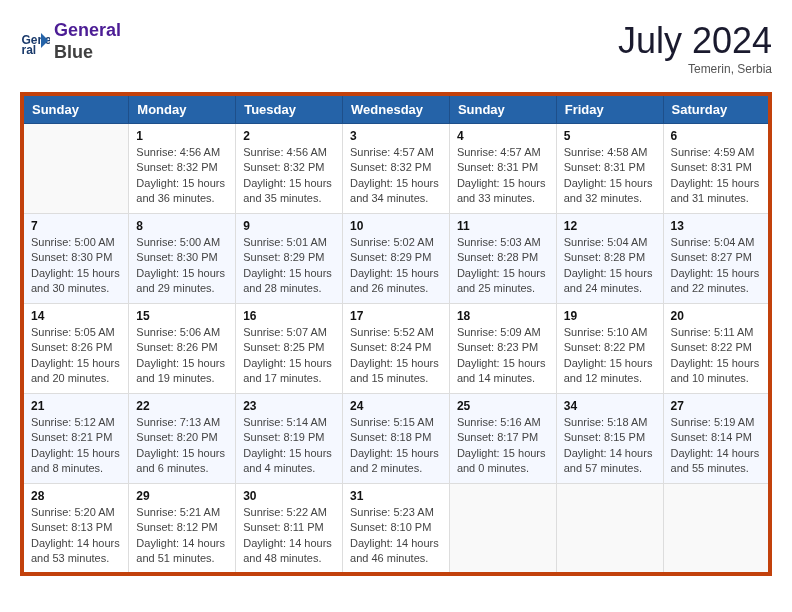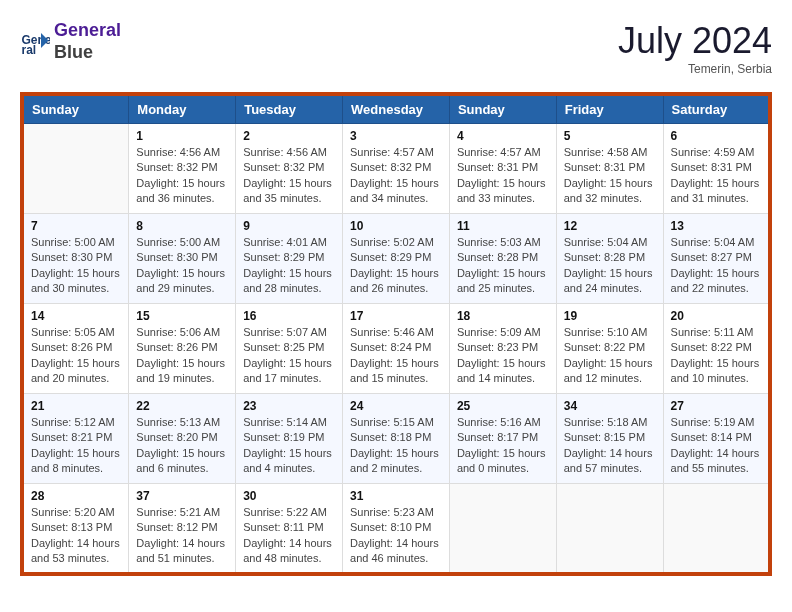--- a/index.html
+++ b/index.html
@@ -178,21 +178,21 @@
         </td>
         <td>
           <span class="day-number">8</span>
           <div class="day-info">Sunrise: 5:00 AM
 Sunset: 8:30 PM
 Daylight: 15 hours
 and 29 minutes.</div>
         </td>
         <td>
           <span class="day-number">9</span>
-          <div class="day-info">Sunrise: 4:01 AM
+          <div class="day-info">Sunrise: 5:01 AM
 Sunset: 8:29 PM
 Daylight: 15 hours
 and 28 minutes.</div>
         </td>
         <td>
           <span class="day-number">10</span>
           <div class="day-info">Sunrise: 5:02 AM
 Sunset: 8:29 PM
 Daylight: 15 hours
 and 26 minutes.</div>
@@ -236,21 +236,21 @@
         </td>
         <td>
           <span class="day-number">16</span>
           <div class="day-info">Sunrise: 5:07 AM
 Sunset: 8:25 PM
 Daylight: 15 hours
 and 17 minutes.</div>
         </td>
         <td>
           <span class="day-number">17</span>
-          <div class="day-info">Sunrise: 5:46 AM
+          <div class="day-info">Sunrise: 5:52 AM
 Sunset: 8:24 PM
 Daylight: 15 hours
 and 15 minutes.</div>
         </td>
         <td>
           <span class="day-number">18</span>
           <div class="day-info">Sunrise: 5:09 AM
 Sunset: 8:23 PM
 Daylight: 15 hours
 and 14 minutes.</div>
@@ -273,21 +273,21 @@
       <tr class="row-alt">
         <td>
           <span class="day-number">21</span>
           <div class="day-info">Sunrise: 5:12 AM
 Sunset: 8:21 PM
 Daylight: 15 hours
 and 8 minutes.</div>
         </td>
         <td>
           <span class="day-number">22</span>
-          <div class="day-info">Sunrise: 5:13 AM
+          <div class="day-info">Sunrise: 7:13 AM
 Sunset: 8:20 PM
 Daylight: 15 hours
 and 6 minutes.</div>
         </td>
         <td>
           <span class="day-number">23</span>
           <div class="day-info">Sunrise: 5:14 AM
 Sunset: 8:19 PM
 Daylight: 15 hours
 and 4 minutes.</div>
@@ -323,21 +323,21 @@
       </tr>
       <tr>
         <td>
           <span class="day-number">28</span>
           <div class="day-info">Sunrise: 5:20 AM
 Sunset: 8:13 PM
 Daylight: 14 hours
 and 53 minutes.</div>
         </td>
         <td>
-          <span class="day-number">37</span>
+          <span class="day-number">29</span>
           <div class="day-info">Sunrise: 5:21 AM
 Sunset: 8:12 PM
 Daylight: 14 hours
 and 51 minutes.</div>
         </td>
         <td>
           <span class="day-number">30</span>
           <div class="day-info">Sunrise: 5:22 AM
 Sunset: 8:11 PM
 Daylight: 14 hours

